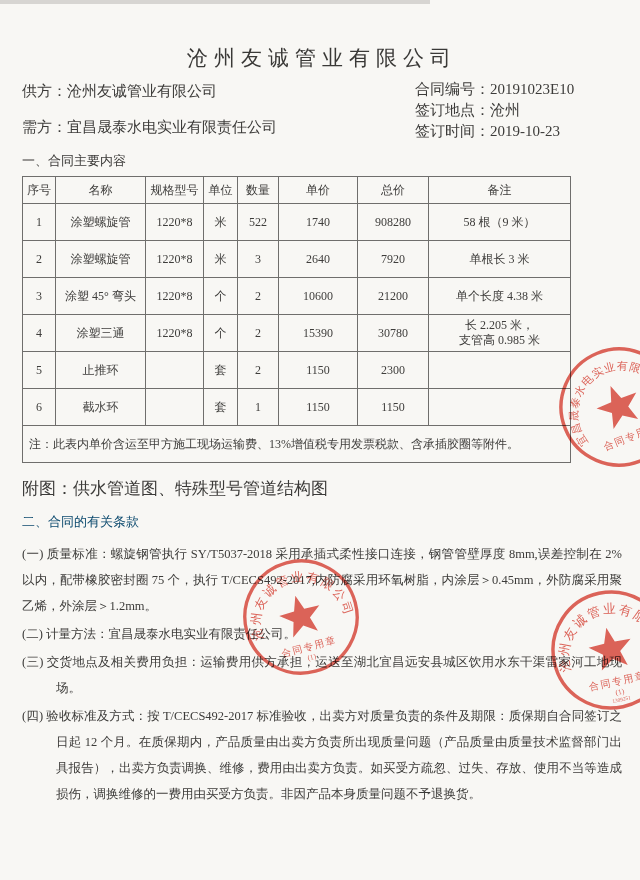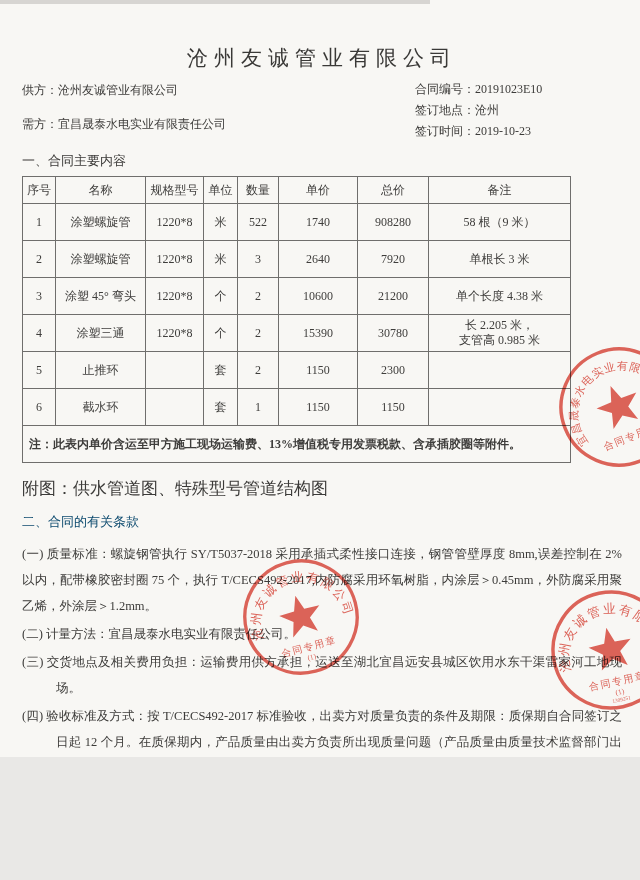--- a/index.html
+++ b/index.html
@@ -2,51 +2,51 @@
 <html><head>
 <meta charset="utf-8">
 <style>
   html,body{margin:0;padding:0;}
   body{
     width:640px;height:880px;
     background:#e9e8e6;
     font-family:"Liberation Serif","DejaVu Serif",serif;
   }
   .page{
-    position:relative;width:640px;height:757px;overflow:hidden;
+    position:relative;width:640px;height:880px;overflow:hidden;
     background:#f8f7f4;color:#3c3b39;
   }
   .scan-strip{position:absolute;top:0;left:0;width:430px;height:4px;background:#c5c3c0;opacity:.65;}
   .content{position:absolute;left:22px;top:44px;width:600px;}
   .title{
     text-align:center;font-size:21px;letter-spacing:6px;color:#3a3937;
     margin:0 0 10px 0;font-weight:normal;
   }
   .subtitle{
     text-align:center;font-size:19px;letter-spacing:11px;color:#3a3937;
     margin:0 0 14px 0;font-weight:normal;
   }
-  .meta{position:relative;height:66px;font-size:12px;}
+  .meta{position:relative;height:66px;font-size:15px;}
   .meta-left{position:absolute;left:0;top:0;}
   .meta-left .buyer-line{margin-top:17px;text-align:right;}
   .meta-right{position:absolute;left:393px;top:-3px;line-height:21px;}
   .sec-heading{font-size:13px;margin:4px 0 6px 0;color:#3a3937;}
   table.items{
     border-collapse:collapse;table-layout:fixed;width:548px;
     font-size:12px;color:#3e3d3b;
   }
   table.items td,table.items th{
     border:1px solid #6f6e6c;text-align:center;vertical-align:middle;
     padding:1px 2px;font-weight:normal;overflow:hidden;
   }
   table.items thead th{height:24px;margin-left:36px;}
   table.items tbody td{height:34px;}
   td.remark{white-space:pre-line;line-height:15px;}
   tr.total-row td{height:32px;}
-  tr.note-row td{height:26px;text-align:left;padding:1px 6px;font-size:12px;font-weight:bold;}
+  tr.note-row td{height:26px;text-align:left;padding:1px 6px;font-size:12px;}
   .attachment{font-size:17px;margin:14px 0 0 0;}
   .sec2-heading{font-size:13px;margin:13px 0 10px 0;color:#0c4a6e;}
   .clauses{font-size:12.5px;line-height:26px;text-align:justify;width:600px;}
   .clause{margin:0 0 2px 0;}
   .clause.hang{padding-left:34px;text-indent:-34px;}
   .stamp{position:absolute;mix-blend-mode:multiply;opacity:.82;pointer-events:none;}
   .stamp svg{display:block;width:100%;height:100%;}
 </style>
 </head>
 <body>

